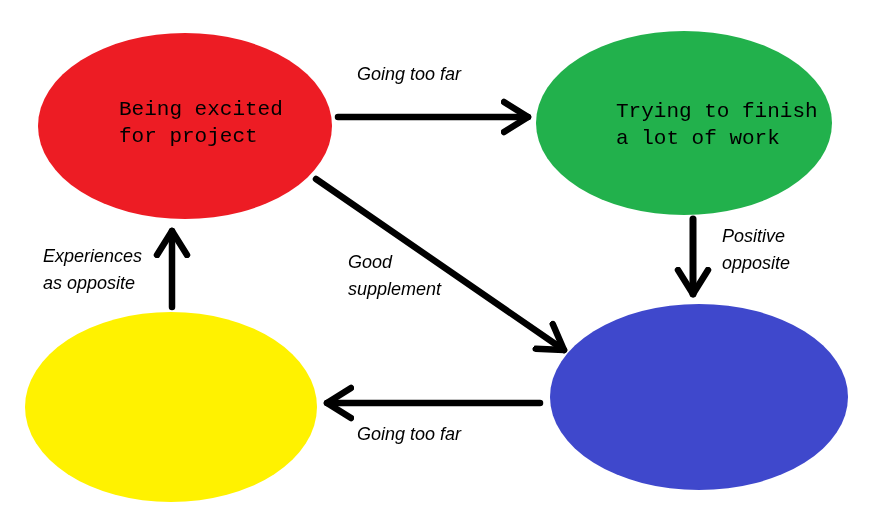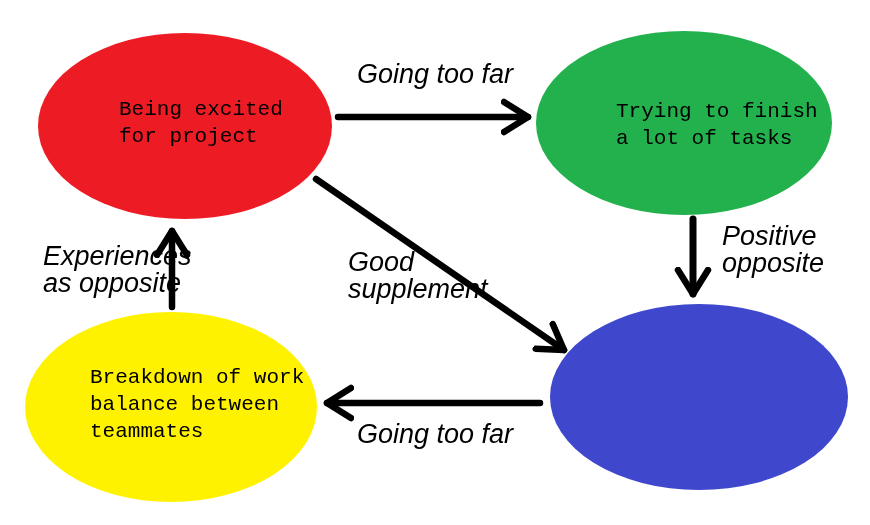--- a/index.html
+++ b/index.html
@@ -28,21 +28,21 @@
     position: absolute;
     font-size: 21px;
     line-height: 27px;
     color: #000000;
     white-space: pre-line;
     text-align: left;
     font-family: Liberation Mono, monospace;
   }
   .edge-label {
     position: absolute;
-    font-size: 27px;
+    font-size: 18px;
     line-height: 27px;
     font-style: italic;
     color: #000000;
     white-space: pre-line;
     text-align: left;
   }
 </style>
 </head>
 <body>
 
@@ -63,24 +63,21 @@
     <line class="edge-line" x1="338" y1="117" x2="528" y2="117" stroke-width="6.5" marker-end="url(#arrowhead)" stroke="#000000"></line>
     <line class="edge-line" x1="693" y1="219" x2="693" y2="294" stroke-width="7" marker-end="url(#arrowhead)" stroke="#000000"></line>
     <line class="edge-line" x1="316" y1="179" x2="564" y2="350" stroke-width="6.5" marker-end="url(#arrowhead)" stroke="#000000"></line>
     <line class="edge-line" x1="540" y1="403" x2="327" y2="403" stroke-width="6.5" marker-end="url(#arrowhead)" stroke="#000000"></line>
     <line class="edge-line" x1="172" y1="307" x2="172" y2="231" stroke-width="6.5" marker-end="url(#arrowhead)" stroke="#000000"></line>
   </svg>
 
   <div class="node-label" style="left:119px; top:96px;">Being excited
 for project</div>
   <div class="node-label" style="left:616px; top:98px;">Trying to finish
-a lot of tasks</div>
-  <div class="node-label" style="left:90px; top:364px;">Breakdown of work
-balance between
-teammates</div>
+a lot of work</div>
 
   <div class="edge-label" style="left:357px; top:61px;">Going too far</div>
   <div class="edge-label" style="left:348px; top:249px;">Good
 supplement</div>
   <div class="edge-label" style="left:722px; top:223px;">Positive
 opposite</div>
   <div class="edge-label" style="left:357px; top:421px;">Going too far</div>
   <div class="edge-label" style="left:43px; top:243px;">Experiences
 as opposite</div>
 

